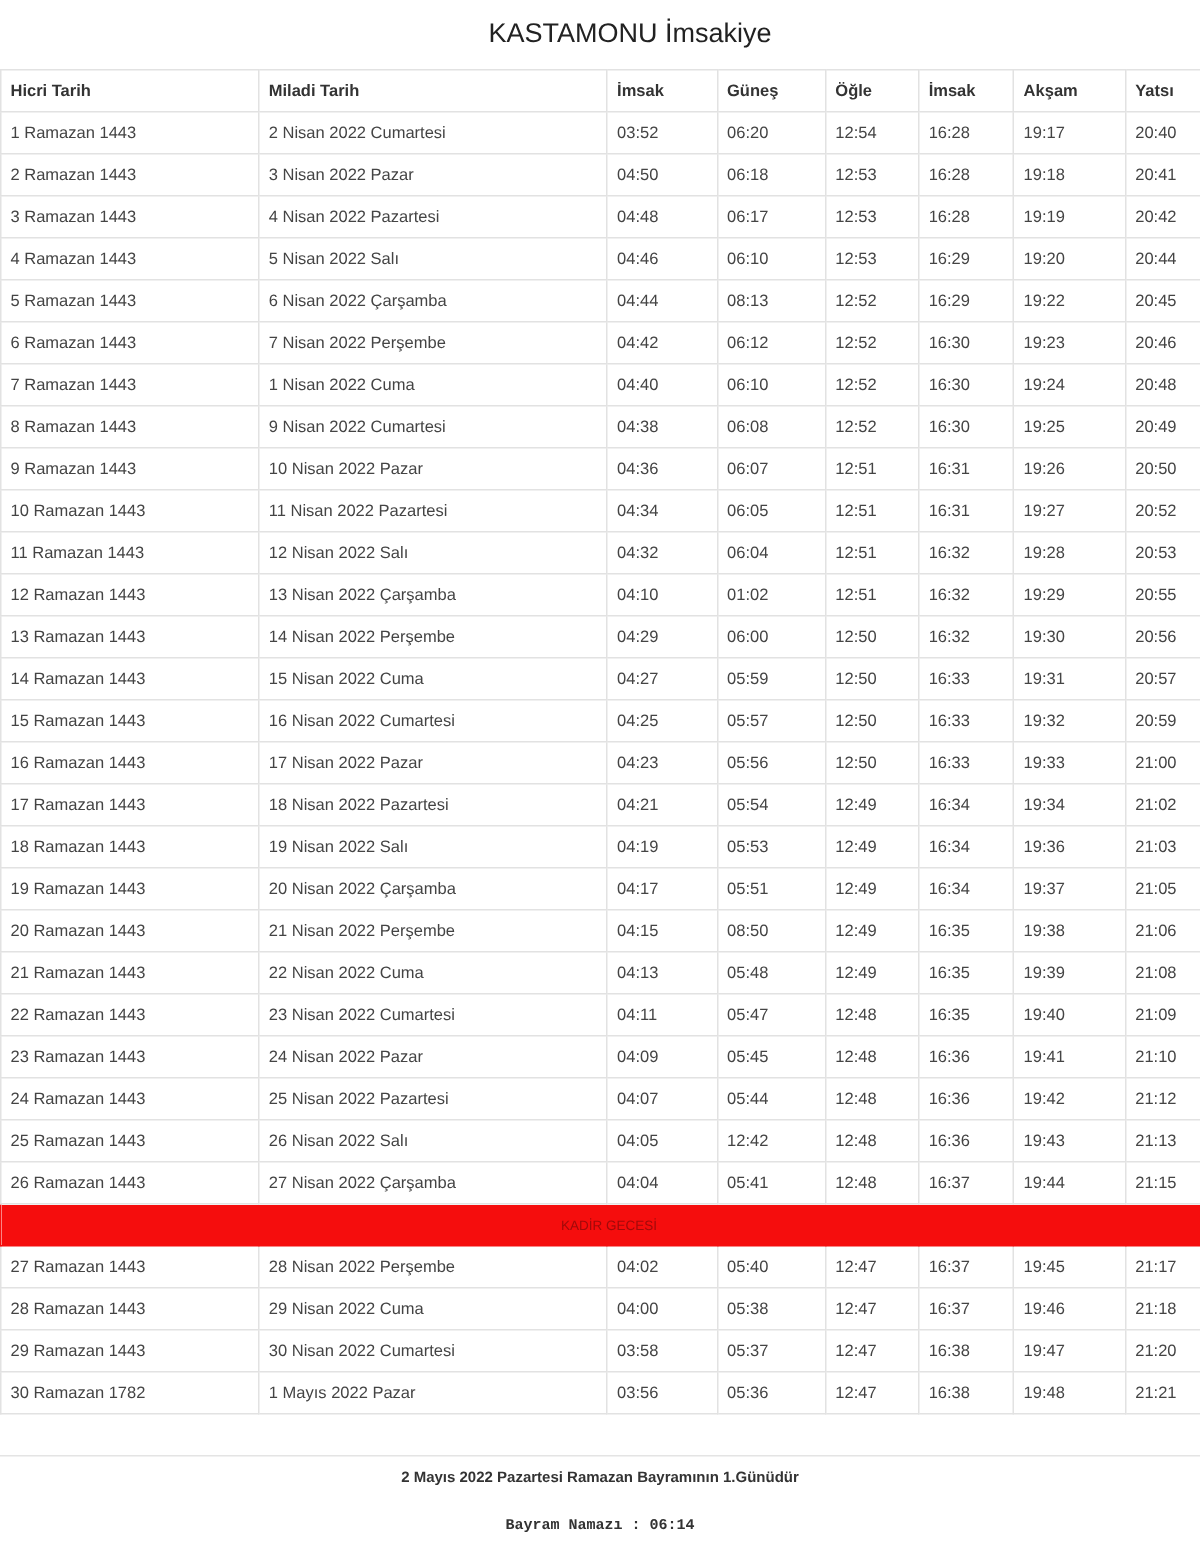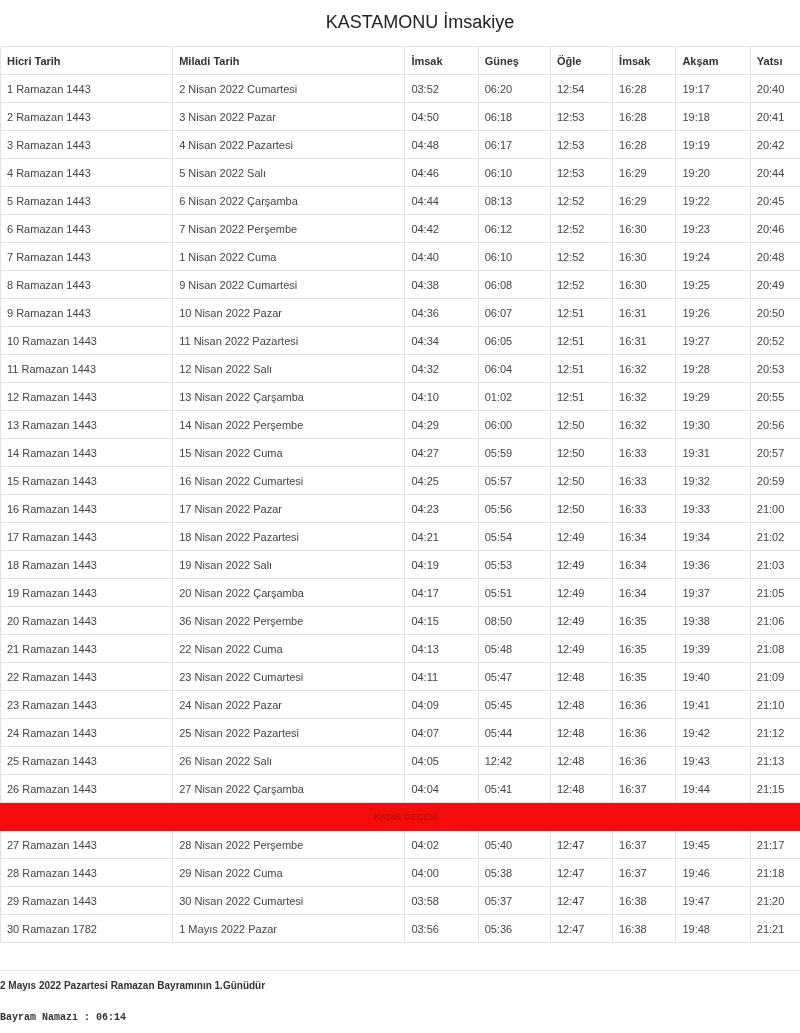--- a/index.html
+++ b/index.html
@@ -37,21 +37,21 @@
   .special-row td {
     background: #f50d0d; color: #a10a0a;
     text-align: center; font-size: 9px; height: 26px;
     border-color: #f50d0d;
   }
   .footer-divider {
     position: absolute; left: 0; top: 970px; width: 800px;
     border-top: 1px solid #e4e4e4;
   }
   .footer-line {
-    position: absolute; left: 0; width: 800px; text-align: left;
+    position: absolute; left: 0; width: 800px; text-align: center;
     font-size: 10px; font-weight: bold; color: #333;
   }
   .footer-line.l1 { top: 980px; }
   .footer-line.l2 { top: 1012px; font-family: Liberation Mono, monospace; }
 </style>
 </head>
 <body>
 
 <div class="page-title">KASTAMONU İmsakiye</div>
 
@@ -264,21 +264,21 @@
         <td>20 Nisan 2022 Çarşamba</td>
         <td>04:17</td>
         <td>05:51</td>
         <td>12:49</td>
         <td>16:34</td>
         <td>19:37</td>
         <td>21:05</td>
       </tr>
       <tr>
         <td>20 Ramazan 1443</td>
-        <td>36 Nisan 2022 Perşembe</td>
+        <td>21 Nisan 2022 Perşembe</td>
         <td>04:15</td>
         <td>08:50</td>
         <td>12:49</td>
         <td>16:35</td>
         <td>19:38</td>
         <td>21:06</td>
       </tr>
       <tr>
         <td>21 Ramazan 1443</td>
         <td>22 Nisan 2022 Cuma</td>

